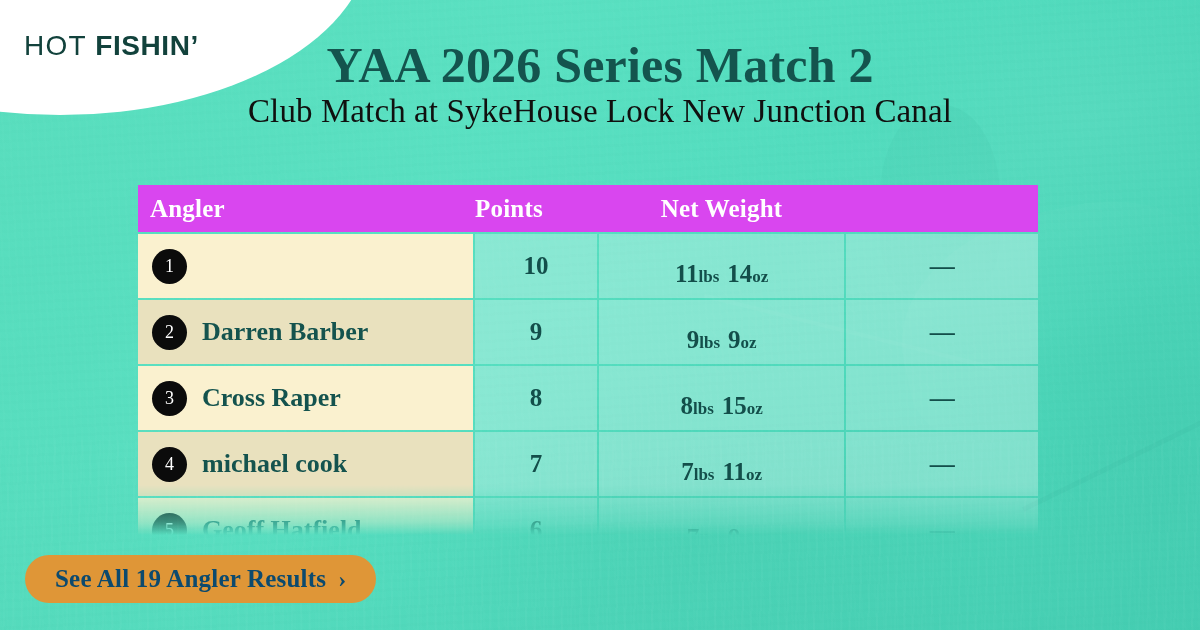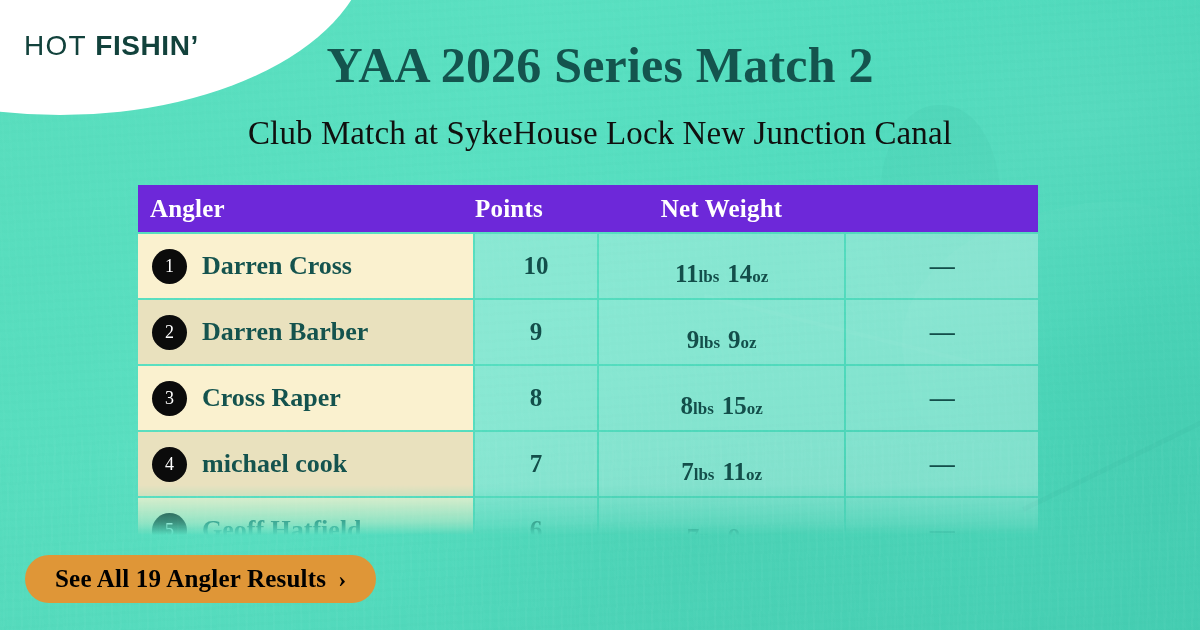--- a/index.html
+++ b/index.html
@@ -90,40 +90,39 @@
   .headings { position:absolute; left:0; top:0; width:1200px; z-index:4; text-align:center; }
   .title {
     margin-top:38px;
     font-size:50px;
     font-weight:700;
     color:#14544E;
     letter-spacing:.2px;
     line-height:1.1;
   }
   .subtitle {
-    margin-top:22px;
     font-size:33px;
     font-weight:400;
     color:#10100F;
     letter-spacing:.1px;
   }
 
   
   .table-wrap {
     position:absolute;
     left:138px; top:185px;
     width:900px; height:350px;
     z-index:4;
     overflow:hidden;
     -webkit-mask-image:linear-gradient(180deg,#000 0,#000 300px,rgba(0,0,0,.35) 338px,rgba(0,0,0,0) 350px);
             mask-image:linear-gradient(180deg,#000 0,#000 300px,rgba(0,0,0,.35) 338px,rgba(0,0,0,0) 350px);
   }
   .thead {
     display:flex;
-    background:#6d28d9;
+    background:#d946ef;
     height:47px;
     align-items:center;
   }
   .thead .th {
     color:#ffffff;
     font-size:25px;
     font-weight:700;
     letter-spacing:.2px;
   }
   .col-angler { width:337px; }
@@ -174,21 +173,21 @@
   .wt .unit { font-size:17px; font-weight:700; margin-right:8px; }
   .wt .unit:last-child { margin-right:0; }
   .dash { font-size:25px; font-weight:700; color:#134E4A; }
 
   
   .cta {
     position:absolute;
     left:25px; top:555px;
     z-index:7;
     background:#DF9637;
-    color:#000000;
+    color:#0c4a6e;
     border:none;
     border-radius:26px;
     height:48px;
     padding:0 30px;
     font-family:"Liberation Serif", serif;
     font-size:25px;
     font-weight:700;
     letter-spacing:.2px;
     display:flex;
     align-items:center;
@@ -227,21 +226,20 @@
 <div class="table-wrap">
   <div class="thead">
     <div class="th col-angler">Angler</div>
     <div class="th col-points">Points</div>
     <div class="th col-weight">Net Weight</div>
   </div>
   <div id="tbody">
       <div class="trow">
         <div class="cell cell-angler col-angler">
           <span class="rank">1</span>
-          <span class="angler-name">Darren Cross</span>
         </div>
         <div class="cell col-points">10</div>
         <div class="cell col-weight">
           <span class="wt">
             <span class="num">11</span>
             <span class="unit">lbs</span>
             <span class="num">14</span>
             <span class="unit">oz</span>
           </span>
         </div>

